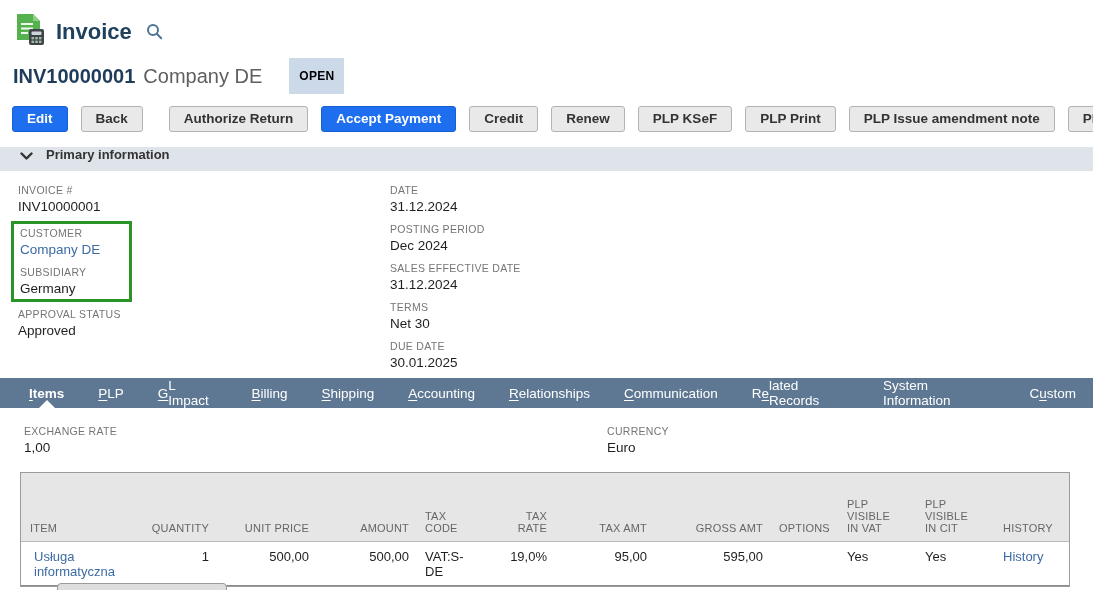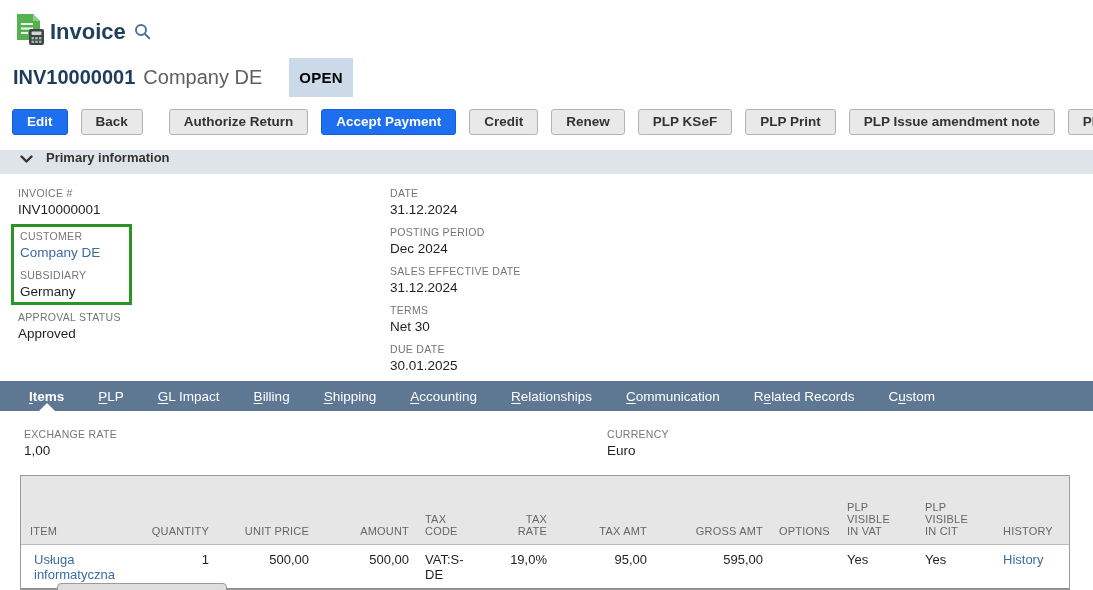--- a/index.html
+++ b/index.html
@@ -1,28 +1,28 @@
 <!DOCTYPE html>
 <html><head>
 <meta charset="utf-8">
 <style>
   * { box-sizing: border-box; margin: 0; padding: 0; }
   body { font-family: "Liberation Sans", sans-serif; background: #fff; }
   .page { position: relative; width: 1093px; height: 590px; background: #fff; overflow: hidden; }
 
   
-  .titlebar { display: flex; align-items: center; gap: 4px; padding: 13px 0 0 14px; }
+  .titlebar { display: flex; align-items: center; gap: 10px; padding: 13px 0 0 14px; }
   .app-title { font-size: 22px; font-weight: bold; color: #20415e; }
   .search-icon { margin-left: 4px; cursor: pointer; display: inline-flex; }
 
   
   .recordline { display: flex; align-items: center; padding: 8px 0 0 13px; }
   .record-id { font-size: 20px; font-weight: bold; color: #1f3c5a; }
   .record-name { font-size: 20px; color: #5f5f5f; margin-left: 8px; }
-  .status-badge { background: #ccd9e8; color: #000; font-size: 15px; font-weight: bold;
+  .status-badge { background: #ccd9e8; color: #000; font-size: 12px; font-weight: bold;
     padding: 11px 10px; margin-left: 27px; letter-spacing: .3px; }
 
   
   .btnrow { display: flex; align-items: center; gap: 13px; padding: 10px 0 0 12px; }
   .btn { height: 26px; padding: 0 14px; font-family: "Liberation Sans", sans-serif;
     font-size: 13.5px; font-weight: bold; border-radius: 3px; cursor: pointer; white-space: nowrap; }
   .btn.primary { background: #1d6ff0; color: #fff; border: 1px solid #185fd2; }
   .btn.secondary { background: #e9e9e9; color: #333; border: 1px solid #b3b3b3; }
   .btn-divider { width: 1px; height: 29px; background: #ccc; }
 
@@ -181,20 +181,21 @@
   <div class="tabbar">
     <span class="tab active"><u>I</u>tems</span>
     <span class="tab"><u>P</u>LP</span>
     <span class="tab"><u>G</u>L Impact</span>
     <span class="tab"><u>B</u>illing</span>
     <span class="tab"><u>S</u>hipping</span>
     <span class="tab"><u>A</u>ccounting</span>
     <span class="tab"><u>R</u>elationships</span>
     <span class="tab"><u>C</u>ommunication</span>
     <span class="tab">R<u>e</u>lated Records</span>
+    <span class="tab">System Information</span>
     <span class="tab">C<u>u</u>stom</span>
   </div>
 
   <div class="subfields">
     <div class="field">
       <div class="field-label">EXCHANGE RATE</div>
       <div class="field-value">1,00</div>
     </div>
     <div class="field currency-field">
       <div class="field-label">CURRENCY</div>

